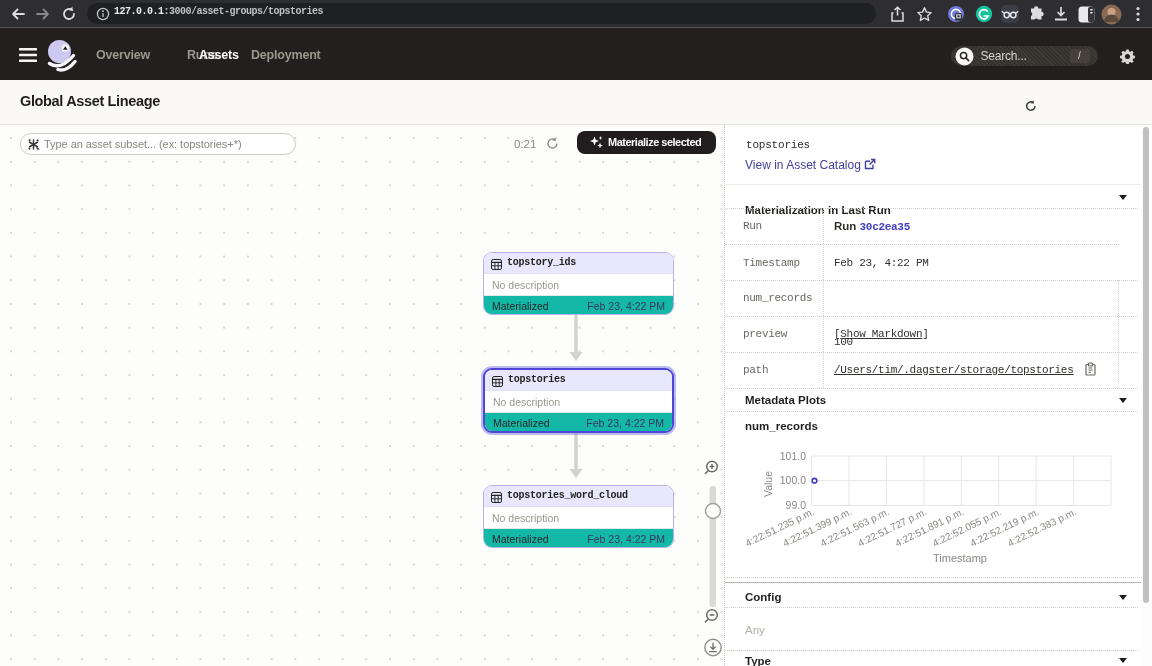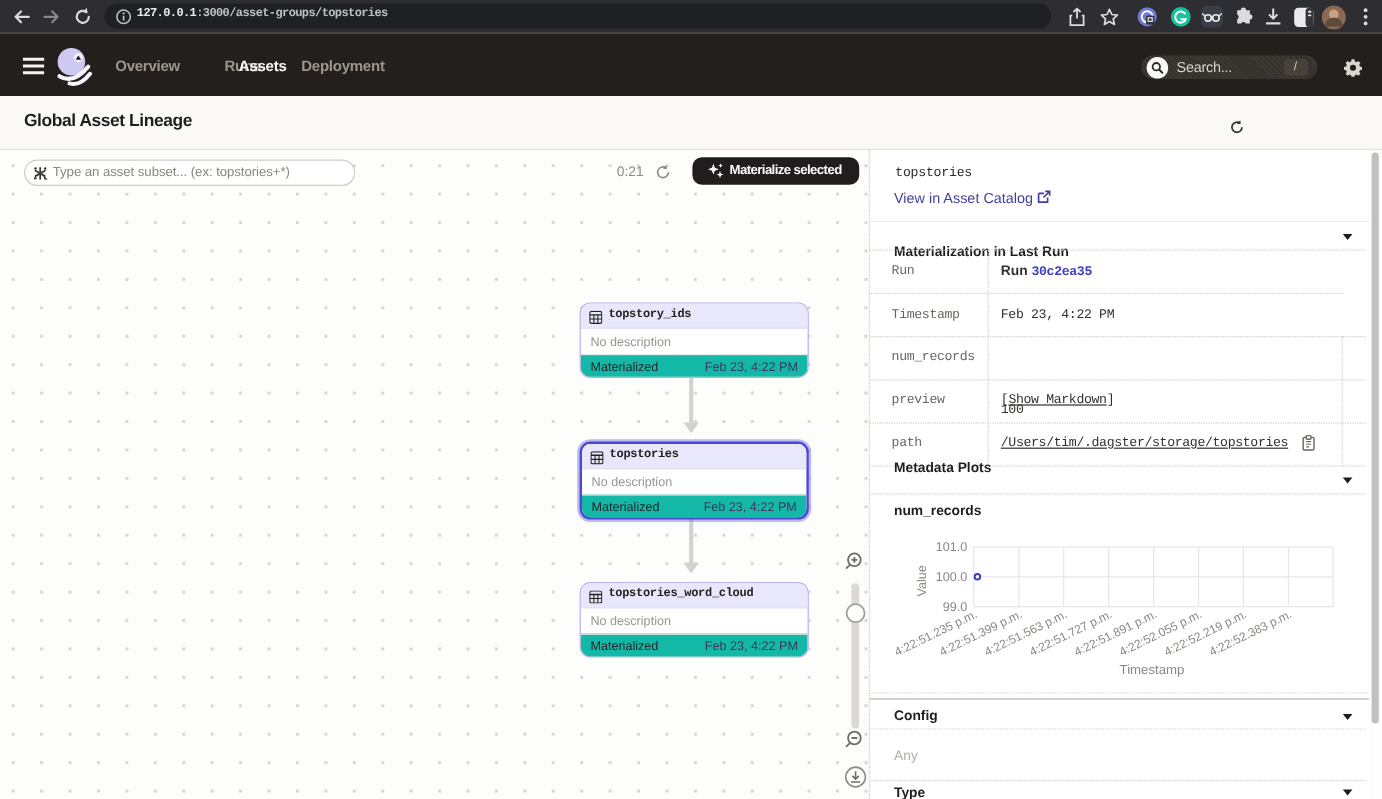--- a/index.html
+++ b/index.html
@@ -336,21 +336,21 @@
 <div class="tval" style="top:364px; text-decoration:underline;">/Users/tim/.dagster/storage/topstories</div>
 <svg class="abs" style="left:1084px; top:362px;" width="13" height="14" viewBox="0 0 13 14">
     <rect x="2" y="2.5" width="9" height="10.5" rx="1" fill="none" stroke="#6b6762" stroke-width="1.2"></rect>
     <rect x="4.5" y="1" width="4" height="3" rx="0.8" fill="#fff" stroke="#6b6762" stroke-width="1.2"></rect>
     <path d="M4.5 6 H8.5 M4.5 8.2 H8.5 M4.5 10.4 H7" stroke="#6b6762" stroke-width="1"></path>
   </svg>
 <div class="hline" style="left:725px; top:388px; width:413px;"></div>
 <div class="vline" style="left:823px; top:208px; height:180px;"></div>
 <div class="vline" style="left:1118px; top:280px; height:108px;"></div>
 
-<div class="sechead" style="left:745px; top:384px;">Metadata Plots</div>
+<div class="sechead" style="left:745px; top:394px;">Metadata Plots</div>
 <div class="caret" style="left:1119px; top:398px;"></div>
 <div class="hline" style="left:725px; top:411px; width:413px;"></div>
 
 <div class="sechead" style="left:745px; top:420px;">num_records</div>
 
 <svg class="abs" style="left:725px; top:432px;" width="420" height="142" viewBox="0 0 420 142">
 
   <g stroke="#e6e6e6" stroke-width="1">
     <line x1="86.5" y1="24" x2="86.5" y2="73.5"></line>
     <line x1="124" y1="24" x2="124" y2="73.5"></line>

